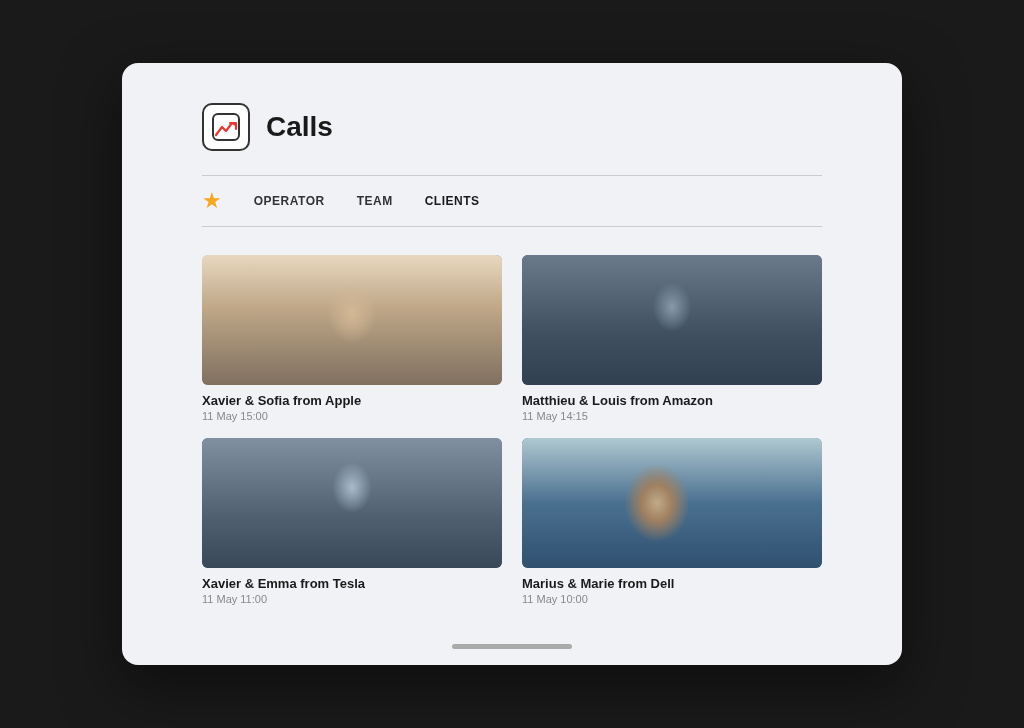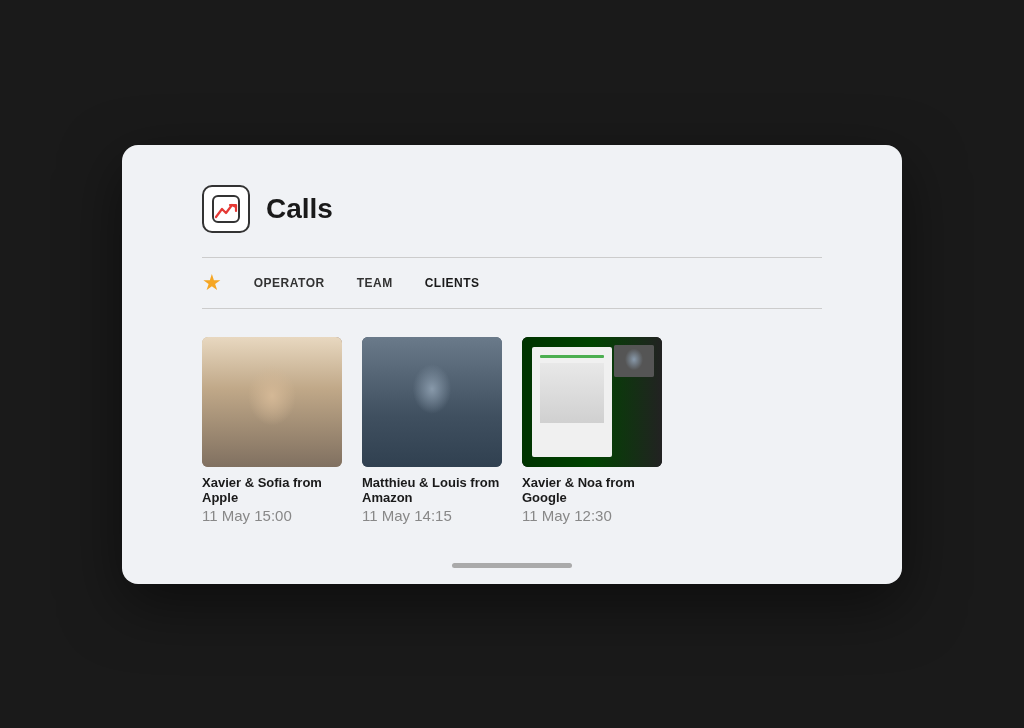--- a/index.html
+++ b/index.html
@@ -80,21 +80,21 @@
     }
 
     .divider2 {
       border: none;
       border-top: 1px solid #ccc;
       margin-bottom: 28px;
     }
 
     .calls-grid {
       display: grid;
-      grid-template-columns: repeat(4, 1fr);
+      grid-template-columns: repeat(2, 1fr);
       gap: 16px 20px;
     }
 
     .call-card {
       cursor: pointer;
     }
 
     .call-thumbnail {
       width: 100%;
       height: 130px;
@@ -231,21 +231,21 @@
     }
 
     .call-name {
       font-size: 13px;
       font-weight: 600;
       color: #1a1a1a;
       margin-bottom: 2px;
     }
 
     .call-date {
-      font-size: 15px;
+      font-size: 11px;
       color: #888;
     }
 
     .bottom-bar {
       position: absolute;
       bottom: 16px;
       left: 50%;
       transform: translateX(-50%);
       width: 120px;
       height: 5px;
@@ -287,28 +287,30 @@
       <div class="call-name">Xavier &amp; Sofia from Apple</div>
       <div class="call-date">11 May 15:00</div>
     </div>
 
     <div class="call-card">
       <div class="call-thumbnail thumb-2"></div>
       <div class="call-name">Matthieu &amp; Louis from Amazon</div>
       <div class="call-date">11 May 14:15</div>
     </div>
 
+
+
     <div class="call-card">
-      <div class="call-thumbnail thumb-3">
-        <div class="thumb-3-screen"></div>
-        <div class="thumb-3-mini"></div>
-      </div>
-      <div class="call-name">Xavier &amp; Noa from Google</div>
-      <div class="call-date">11 May 12:30</div>
-    </div>
-
-
-
+      <div class="call-thumbnail thumb-5"></div>
+      <div class="call-name">Xavier &amp; Emma from Tesla</div>
+      <div class="call-date">11 May 11:00</div>
+    </div>
+
+    <div class="call-card">
+      <div class="call-thumbnail thumb-6"></div>
+      <div class="call-name">Marius &amp; Marie from Dell</div>
+      <div class="call-date">11 May 10:00</div>
+    </div>
 
   </div>
 
   <div class="bottom-bar"></div>
 </div>
 
 </body></html>

